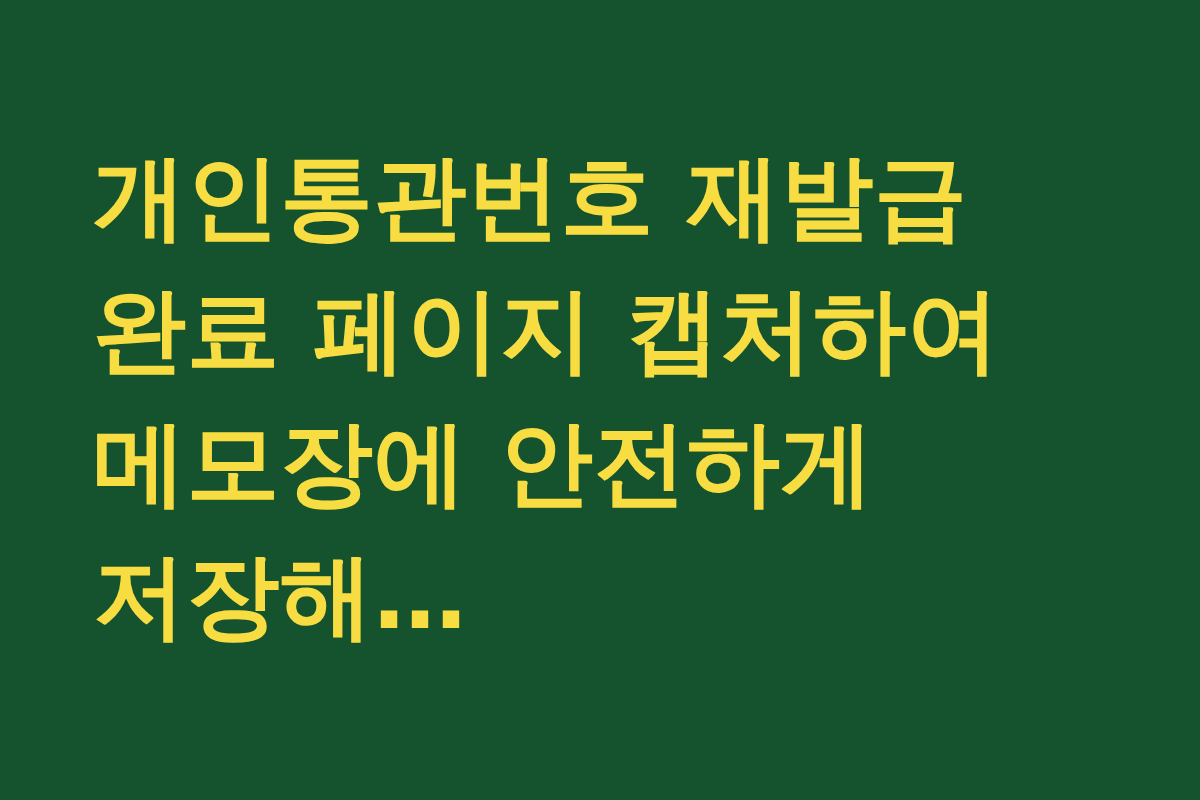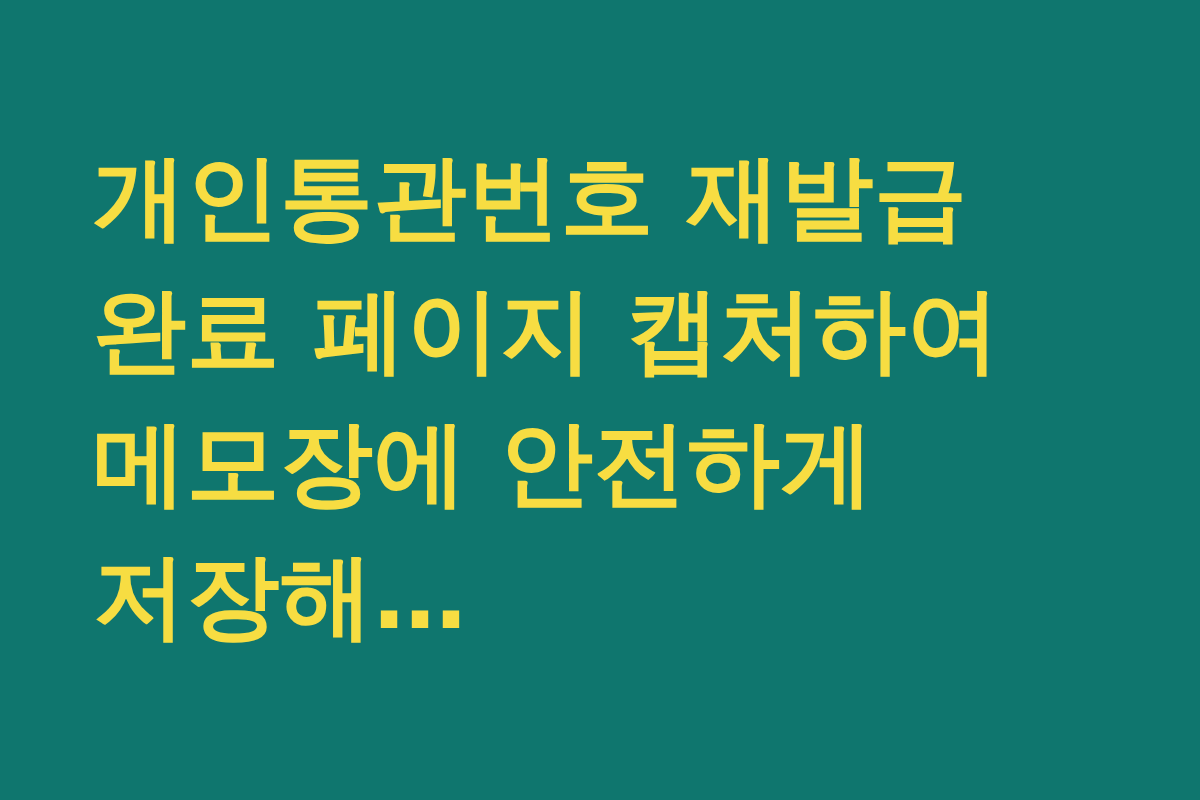--- a/index.html
+++ b/index.html
@@ -49,21 +49,21 @@
 
   
   .headline {
     -webkit-font-smoothing: antialiased;
     text-rendering: optimizeLegibility;
   }
 </style>
 </head>
 <body>
 
-<div class="card" style="background: #0f766e;">
+<div class="card" style="background: #14532d;">
 
   <div class="text-block">
 
     <p class="headline" style="color: rgb(247, 221, 66);">개인통관번호 재발급 완료 페이지 캡처하여 메모장에 안전하게 저장해…</p>
 
   </div>
 
 </div>
 
 </body></html>

